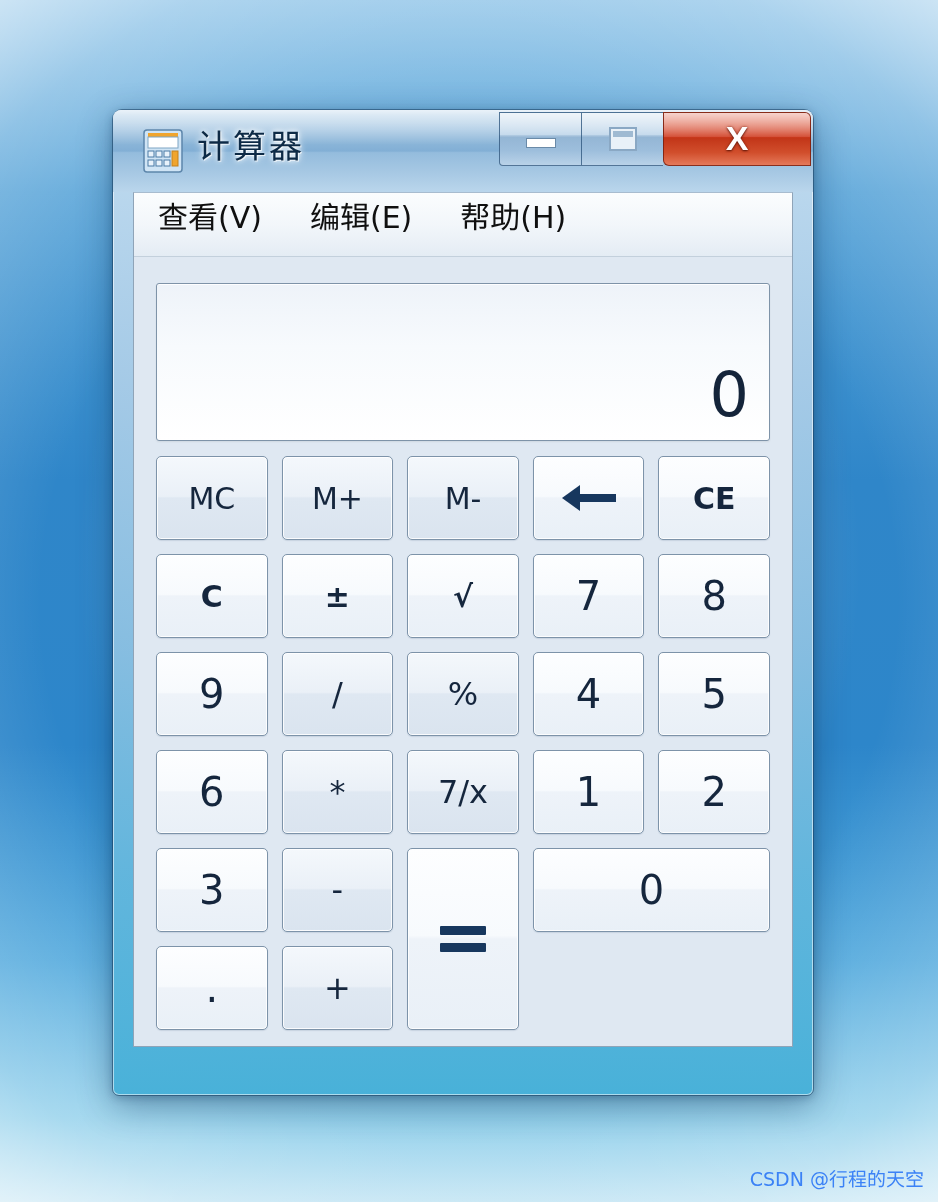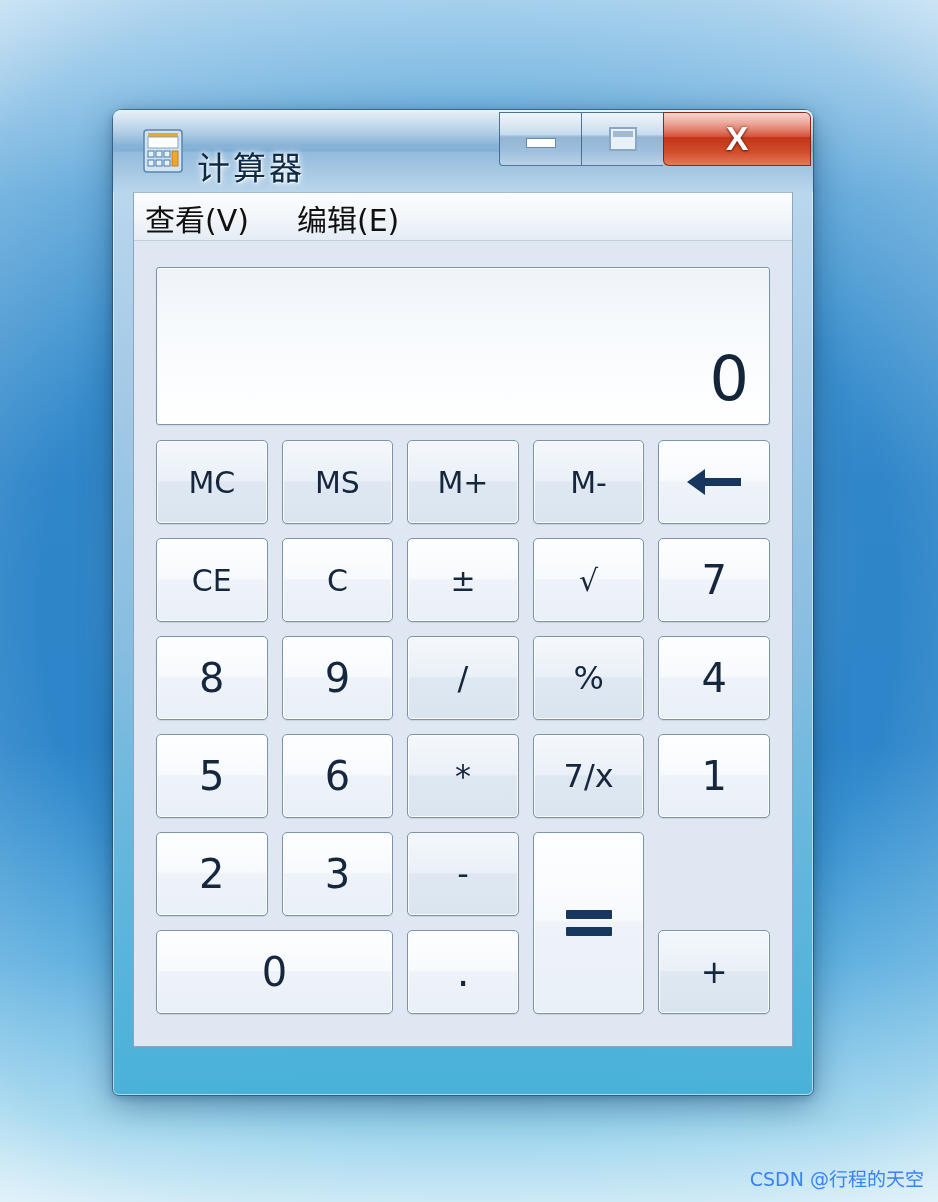--- a/index.html
+++ b/index.html
@@ -109,21 +109,21 @@
     position: absolute;
     left: 30px;
     top: 19px;
     width: 40px;
     height: 44px;
   }
 
   .title-text {
     position: absolute;
     left: 84px;
-    top: 32px;
+    top: 10px;
     font-size: 33px;
     color: #0d2a46;
     letter-spacing: 3px;
     text-shadow:
        0 0 5px rgba(255,255,255,0.95),
        0 0 9px rgba(255,255,255,0.85),
        1px 1px 0 rgba(255,255,255,0.7);
     white-space: nowrap;
     font-family: "DejaVu Sans", sans-serif;
   }
@@ -215,26 +215,26 @@
     height: 855px;
     background: #dfe8f2;
     border: 1px solid #8fa4b8;
     border-top: 1px solid #a8bccf;
     box-sizing: border-box;
     overflow: hidden;
   }
 
   
   .menubar {
-    height: 48px;
+    height: 64px;
     background: linear-gradient(180deg, #fbfdfe 0%, #f2f6fa 52%, #e4ecf4 100%);
     border-bottom: 1px solid #c3d0dc;
     display: flex;
-    align-items: flex-end;
-    padding-left: 11px;
+    align-items: flex-start;
+    padding-left: 24px;
     box-sizing: border-box;
   }
   .menuitem {
     font-size: 30px;
     color: #101010;
     margin-right: 48px;
     white-space: nowrap;
     cursor: default;
     font-family: "DejaVu Sans", sans-serif;
   }
@@ -286,21 +286,21 @@
     font-family: "DejaVu Sans", sans-serif;
     box-sizing: border-box;
     overflow: hidden;
   }
   
   .key.tinted {
     background: linear-gradient(180deg,
         #f4f8fc 0%, #eaf0f7 48%, #dfe8f2 50%, #dae4ef 100%);
   }
   .key.num { font-size: 40px; }
-  .key.fn  { font-size: 30px; }
+  .key.fn  { font-size: 30px; font-weight: bold; }
   .key.op  { font-size: 32px; }
   .key.mem { font-size: 30px; }
   .key.zero { grid-column: span 2; font-size: 40px; }
   .key.equals {
     grid-row: span 2;
     font-size: 0;
   }
   .equals-glyph {
     width: 46px;
     height: 26px;
@@ -399,34 +399,32 @@
         <div class="glyph-close">X</div>
       </div>
     </div>
   </div>
 
   <div class="client">
 
     <div class="menubar">
       <div class="menuitem">查看(V)</div>
       <div class="menuitem">编辑(E)</div>
+      <div class="menuitem">帮助(H)</div>
     </div>
 
     <div class="display-wrap">
       <div class="display-value">0</div>
     </div>
 
     <div class="keypad">
         <div class="key mem tinted">
           <span>MC</span>
         </div>
         <div class="key mem tinted">
-          <span>MS</span>
-        </div>
-        <div class="key mem tinted">
           <span>M+</span>
         </div>
         <div class="key mem tinted">
           <span>M-</span>
         </div>
         <div class="key fn">
           <div class="backspace-glyph"></div>
         </div>
         <div class="key fn">
           <span>CE</span>

